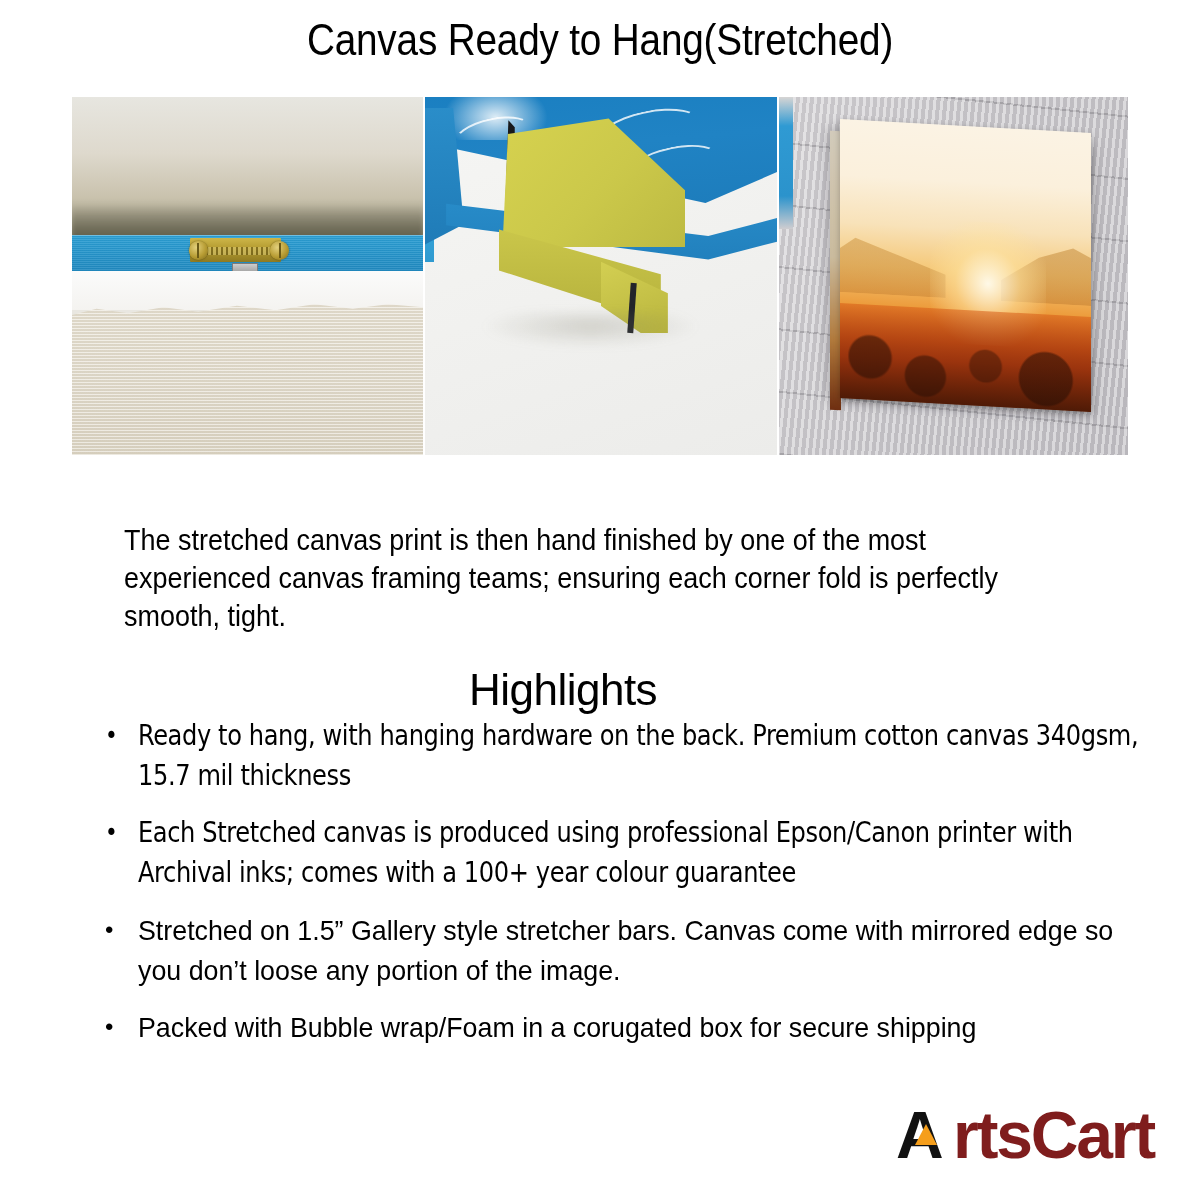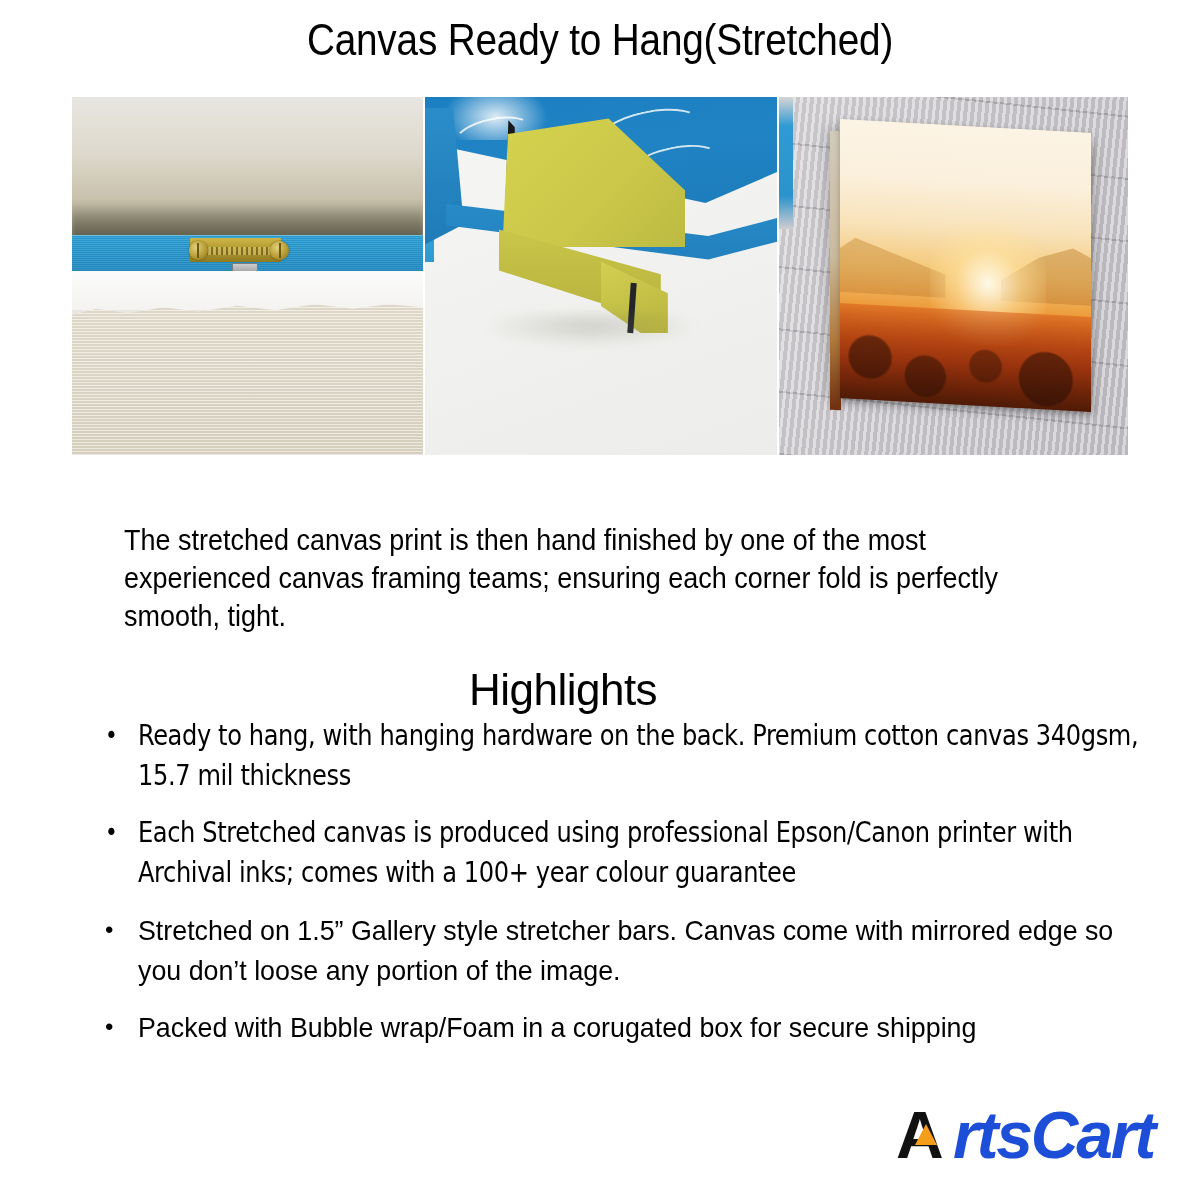--- a/index.html
+++ b/index.html
@@ -341,23 +341,22 @@
     border-left: 11px solid transparent;
     border-right: 11px solid transparent;
     border-bottom: 21px solid #f59e1b;
   }
   .logo-wordmark {
     font-family: "Liberation Sans", sans-serif;
     font-size: 66px;
     font-weight: 700;
     line-height: 58px;
     letter-spacing: -2.2px;
-    color: #1d4ed8;
+    color: #7f1d1d;
     margin-left: -3px;
-    font-style: italic;
   }
 </style>
 </head>
 <body>
 
 <div class="page-title">Canvas Ready to Hang(Stretched)</div>
 
 <div class="image-strip">
 
   <div class="photo photo-1">

